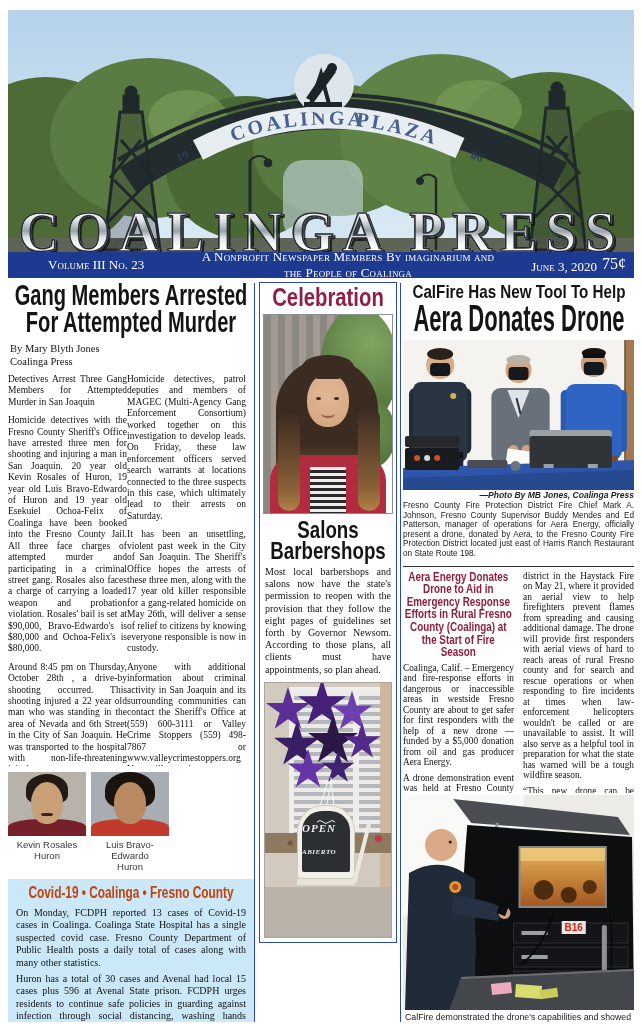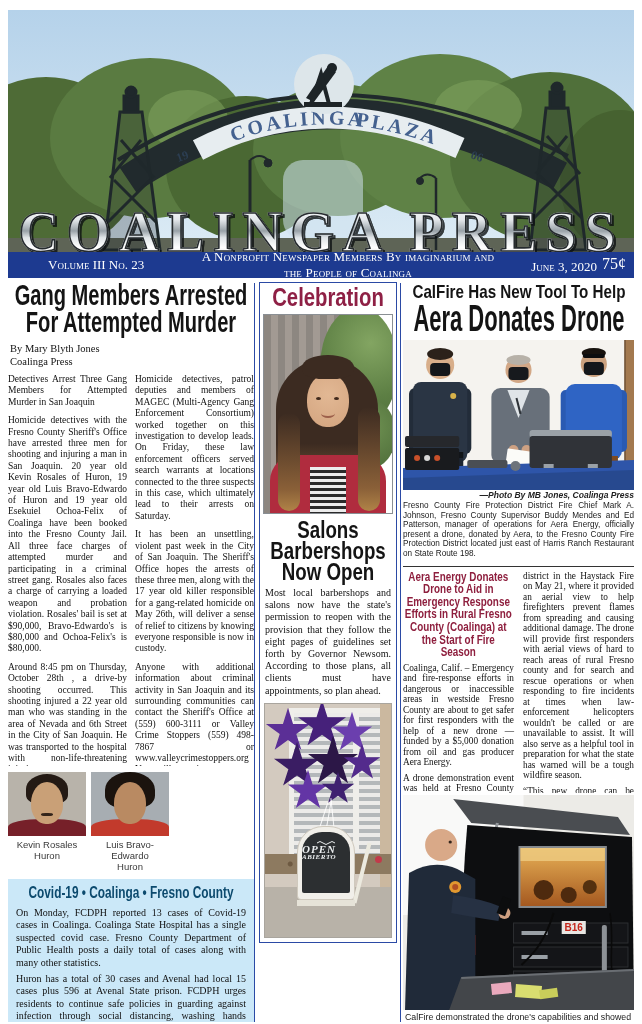--- a/index.html
+++ b/index.html
@@ -28,21 +28,21 @@
   .hline .cond{position:absolute;left:50%;top:0;white-space:nowrap;
     transform:translateX(-50%) scaleX(var(--sx,1));transform-origin:center;}
 
   
   .vrule{position:absolute;top:283px;height:739px;width:1px;background:#2b4aa5;}
 
   
   .col-left{position:absolute;left:8px;top:282px;width:246px;height:740px;overflow:hidden;}
   .h-gang{height:27px;font:700 30px/26px "Liberation Sans",sans-serif;color:#141414;}
   .byline{font:400 10.5px/13px "Liberation Serif",serif;margin:6px 0 6px 2px;}
-  .gang-cols{display:flex;gap:8px;height:392px;overflow:hidden;margin-top:2px;}
+  .gang-cols{display:flex;gap:0;height:392px;overflow:hidden;margin-top:2px;}
   .tcol{width:119px;font:400 9.5px/11.4px "Liberation Serif",serif;text-align:justify;}
   .tcol p{margin:0 0 7px 0;}
   .mugs{display:flex;gap:5px;margin-top:6px;}
   .mugshot{margin:0;width:78px;}
   .mug{position:relative;width:78px;height:64px;overflow:hidden;}
   .mug .hair,.mug .face,.mug .shirt{position:absolute;}
   .mug .face{left:23px;top:10px;width:32px;height:42px;border-radius:50% 50% 46% 46%;}
   .mug .shirt{left:0;right:0;bottom:0;height:17px;border-radius:45% 45% 0 0;}
   .m1{background:#d7c6ad;}
   .m1 .hair{left:8px;right:8px;top:2px;height:62px;border-radius:42% 42% 20% 20%;background:#171210;}
@@ -53,21 +53,21 @@
   .m2 .hair{left:18px;right:18px;top:2px;height:30px;border-radius:50% 50% 30% 30%;background:#241a14;}
   .m2 .face{background:#c9a077;}
   .m2 .face::after{content:"";position:absolute;left:10px;bottom:8px;width:12px;height:3px;border-radius:40%;background:#33241a;}
   .m2 .shirt{background:#762029;}
   .m3{background:#a7adb2;}
   .m3 .hair{left:14px;right:14px;top:0;height:36px;border-radius:50% 50% 34% 34%;background:#1b130e;}
   .m3 .face{background:#b98a62;}
   .m3 .shirt{background:#c23a2c;}
   .mug-cap{font:400 9.5px/11px "Liberation Sans",sans-serif;color:#3a3a3a;text-align:center;margin-top:3px;}
   .covid{background:#cbe8f8;margin-top:7px;padding:5px 8px 7px 8px;}
-  .h-covid{height:19px;font:700 16px/18px "Liberation Sans",sans-serif;color:#0c4a6e;}
+  .h-covid{height:19px;font:700 16px/18px "Liberation Sans",sans-serif;color:#c2410c;}
   .covid p{font:400 10px/12.4px "Liberation Serif",serif;text-align:justify;margin:4px 0 0 0;}
 
   
   .col-mid{position:absolute;left:259px;top:282px;width:138px;height:661px;box-sizing:border-box;
     border:1px solid #2b4aa5;display:flex;flex-direction:column;overflow:hidden;}
   .h-celeb{height:26px;margin-top:2px;font:700 26px/25px "Liberation Sans",sans-serif;color:#8e2045;}
   .girl{position:relative;width:128px;height:198px;margin:3px auto 5px auto;border:1px solid #8a8f94;overflow:hidden;}
   .girl div{position:absolute;}
   .g-trunk{left:0;top:0;width:80px;height:100%;
     background:repeating-linear-gradient(90deg,#8d8781 0 7px,#a29a93 7px 14px),linear-gradient(#968f89,#7f7872);}
@@ -105,21 +105,21 @@
     background-image:radial-gradient(circle at 20% 50%,#6e5a42 2px,transparent 3px),radial-gradient(circle at 60% 40%,#6e5a42 2px,transparent 3px);}
   .w-walk{left:0;right:0;bottom:0;height:50px;background:#b8b2a8;}
   .w-flower{right:9px;top:152px;width:7px;height:7px;border-radius:50%;background:#c23a4a;}
   .star{clip-path:polygon(50% 0%,61% 35%,98% 35%,68% 57%,79% 91%,50% 70%,21% 91%,32% 57%,2% 35%,39% 35%);}
   .string{width:1px;background:rgba(255,255,255,.85);}
   .sign{left:32px;top:122px;width:58px;height:80px;}
   .sign-board{inset:0 0 6px 0;background:#f1efe9;border-radius:26px 26px 4px 4px;border:1px solid #cfc9bd;}
   .sign-chalk{left:5px;right:5px;top:6px;bottom:13px;background:#2c2f31;border-radius:20px 20px 2px 2px;
     color:#eceff0;text-align:center;}
   .sign-open{position:relative;font:italic 700 11px/11px "Liberation Serif",serif;letter-spacing:1px;margin-top:12px;}
-  .sign-abierto{position:relative;font:italic 700 7px/8px "Liberation Serif",serif;letter-spacing:.5px;margin-top:3px;}
+  .sign-abierto{position:relative;font:italic 700 7px/8px "Liberation Serif",serif;letter-spacing:.5px;margin-top:19px;}
   .squig{position:relative;width:20px;height:6px;margin:3px auto 0 auto;}
   .sign-legr{right:-9px;bottom:2px;width:4px;height:62px;background:#eceadf;transform:rotate(14deg);}
   .sign-foot{left:0px;right:0px;bottom:0;height:6px;background:#e6e3d8;}
 
   
   .col-right{position:absolute;left:403px;top:282px;width:231px;height:740px;overflow:hidden;}
   .h-aera{height:34px;font:700 36px/31px "Liberation Sans",sans-serif;color:#141414;}
   .h-calfire{height:21px;font:700 19px/19px "Liberation Sans",sans-serif;color:#141414;}
   .drone-photo{display:block;width:231px;height:150px;margin-top:3px;}
   .credit{font:italic 700 8.5px/10px "Liberation Sans",sans-serif;text-align:right;color:#222;}
@@ -297,23 +297,20 @@
           <div class="g-eye g-eyer"></div>
           <div class="g-smile" style="position:absolute;"></div>
       </div>
       <div class="g-bangs"></div>
     </div>
     <div class="hline h-barb">
         <span class="cond" style="--sx:.78">Salons</span>
       </div>
     <div class="hline h-barb">
         <span class="cond" style="--sx:.78">Barbershops</span>
-      </div>
-    <div class="hline h-barb">
-        <span class="cond" style="--sx:.78">Now Open</span>
       </div>
     <p class="barb-body">Most local barbershops and salons now have the state's permission to reopen with the provision that they follow the eight pages of guidelines set forth by Governor Newsom. According to those plans, all clients must have appointments, so plan ahead.</p>
     <div class="balloons">
       <div class="w-wall"></div>
       <div class="w-blind"></div>
       <div class="w-mull"></div>
       <div class="w-pillar"></div>
       <div class="w-dirt"></div>
       <div class="w-walk"></div>
       <div class="w-flower"></div>

